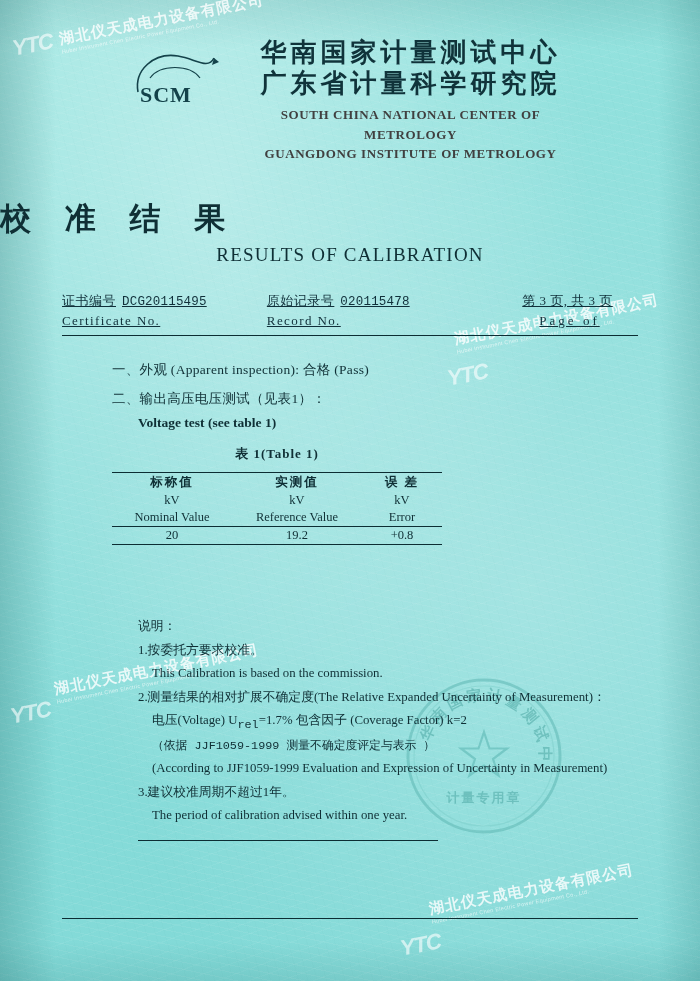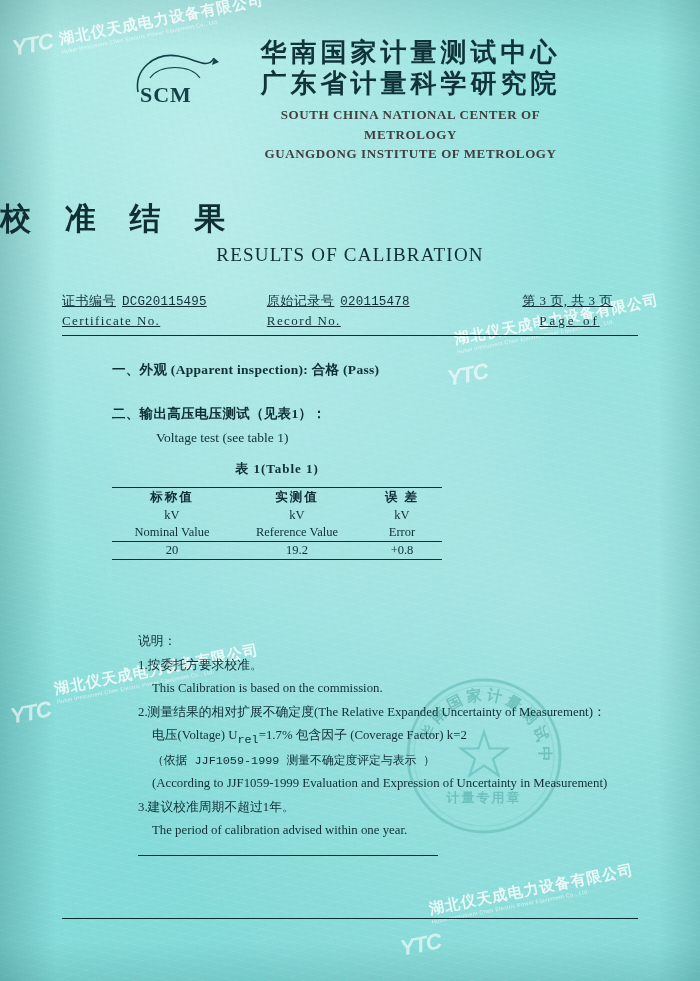--- a/index.html
+++ b/index.html
@@ -132,22 +132,22 @@
     border-bottom: 1.4px solid #0c2d33;
   }
 
   
   .body-sec {
     margin: 22px 0 0 112px;
     font-size: 13.5px;
     color: #0f2f35;
     line-height: 1.75;
   }
-  .sec-item { font-weight: bold; letter-spacing: 0.3px; }
-  .sec-sub { font-weight: normal; margin-left: 44px; }
+  .sec-item { font-weight: normal; letter-spacing: 0.3px; }
+  .sec-sub { font-weight: bold; margin-left: 26px; }
 
   
   .tbl-wrap { margin: 10px 0 0 112px; width: 330px; }
   .tbl-caption {
     text-align: center;
     font-size: 13px;
     font-weight: bold;
     color: #0f2f35;
     letter-spacing: 1px;
     margin-bottom: 9px;
@@ -336,21 +336,21 @@
     <div class="meta-col c3">
       <div class="meta-line1 meta-pagenums">第 3 页, 共 3 页</div>
       <div class="meta-line2 pg">Page    of</div>
     </div>
   </div>
 
   <div class="rule"></div>
 
   <div class="body-sec">
     <div class="sec-item">一、外观 (Apparent inspection):    合格 (Pass)</div>
-    <div class="sec-item" style="margin-top:21px;">二、输出高压电压测试（见表1）：</div>
+    <div class="sec-item" style="margin-top:6px;">二、输出高压电压测试（见表1）：</div>
     <div class="sec-sub">Voltage test (see table 1)</div>
   </div>
 
   <div class="tbl-wrap">
     <div class="tbl-caption">表  1(Table 1)</div>
     <table class="vt">
       <tbody>
           <tr class="rule-top">
         <th class="col-a hdr-cn">标称值</th>
         <th class="col-b hdr-cn">实测值</th>

